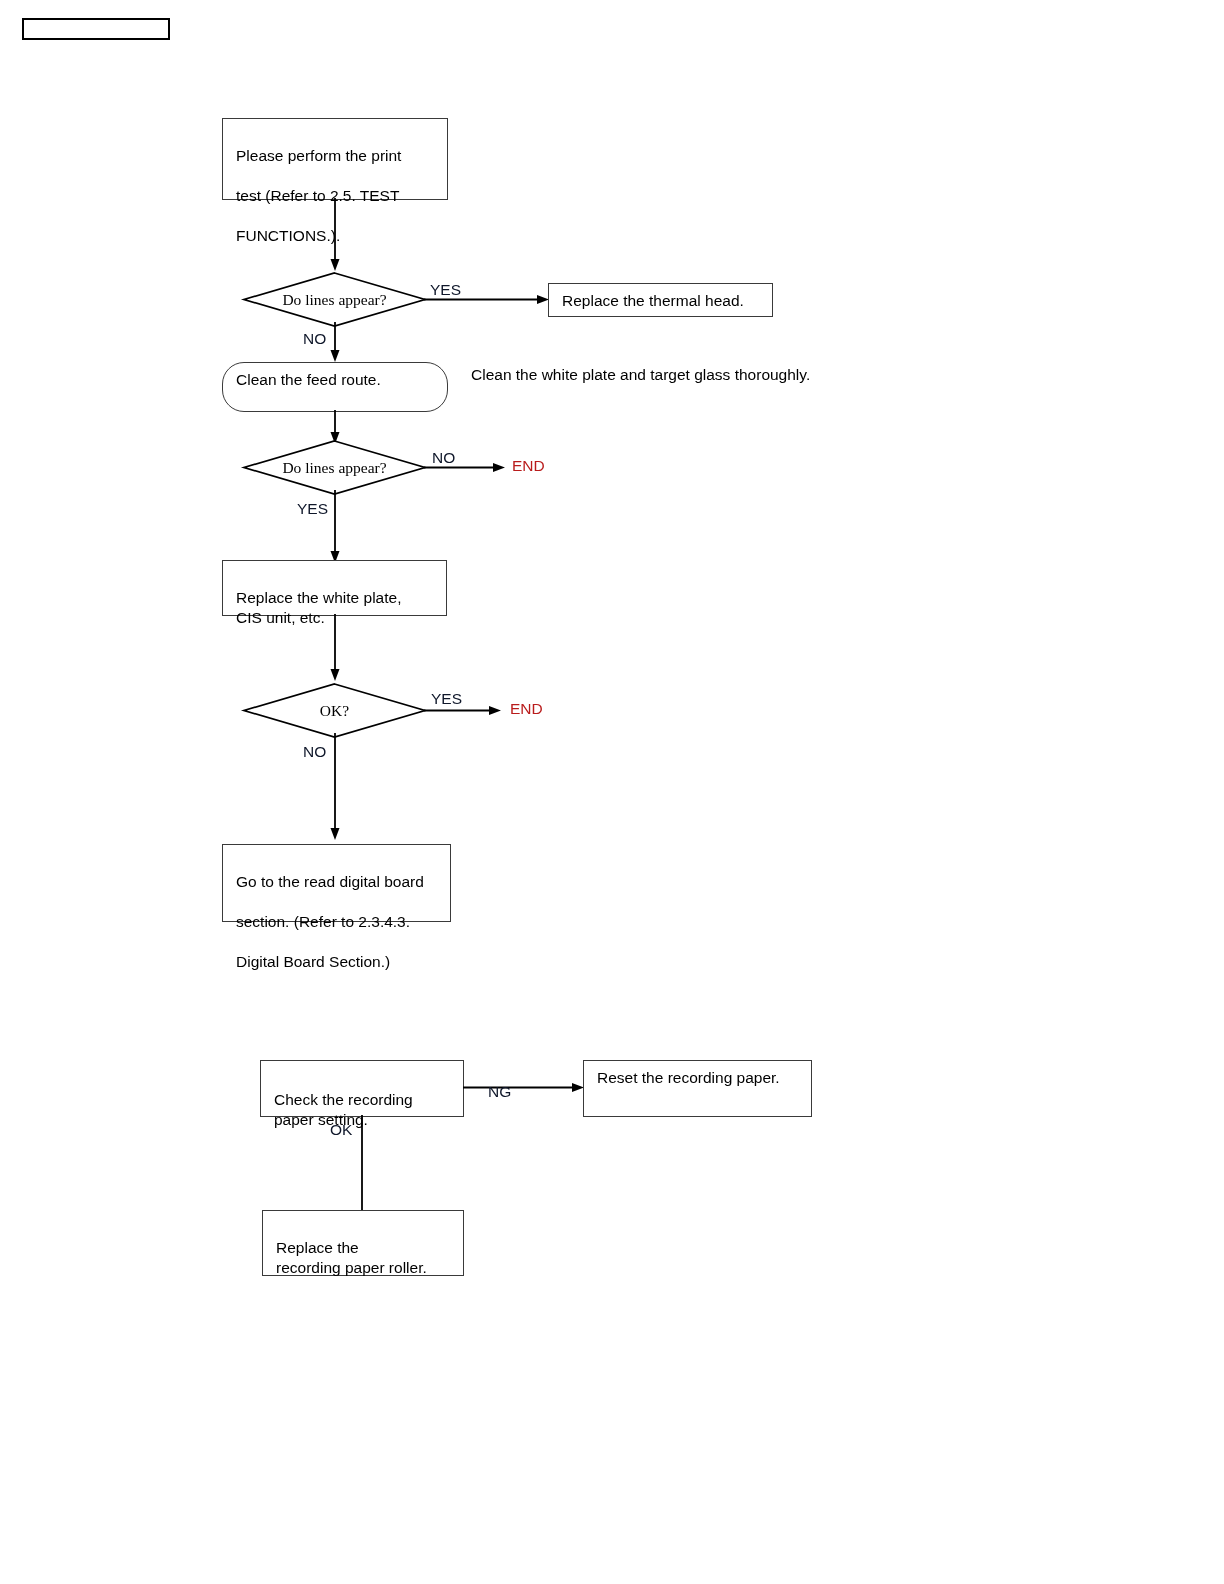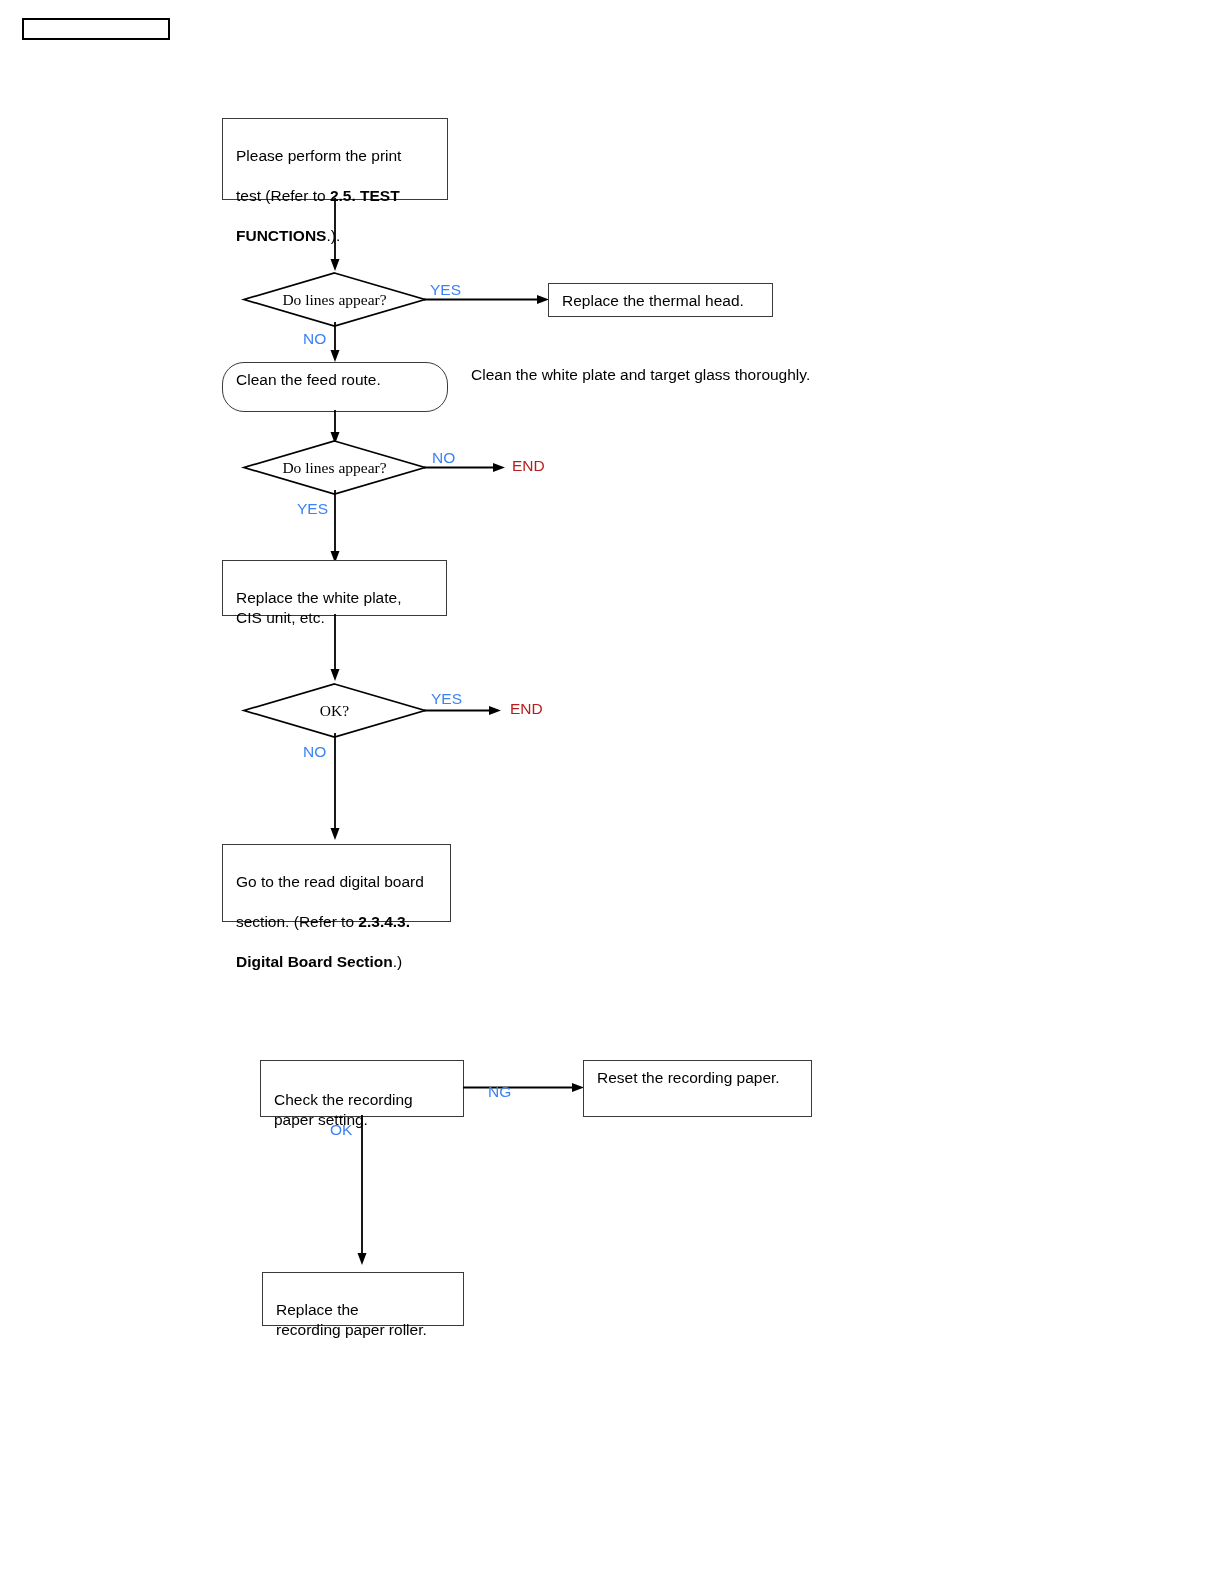--- a/index.html
+++ b/index.html
@@ -35,21 +35,21 @@
     box-sizing: border-box;
     border: 1.6px solid #3a3a3a;
     background: #ffffff;
     font-size: 15.5px;
     line-height: 20px;
     color: #000;
     padding: 7px 9px 6px 13px;
     text-align: left;
     white-space: pre-line;
   }
-  .proc b { font-weight: bold; }
+  .proc b { font-weight: normal; }
 
   .proc.center-v {
     display: flex;
   }
 
   .diamond {
     position: absolute;
     font-family: Liberation Serif, serif;
   }
   .diamond svg { display: block; overflow: visible; }
@@ -64,21 +64,21 @@
     color: #000;
     pointer-events: none;
   }
 
   .edge { position: absolute; }
   .edge svg { display: block; overflow: visible; }
 
   .edge-label {
     position: absolute;
     font-size: 15.5px;
-    color: #3b82f6;
+    color: #0f172a;
     white-space: nowrap;
   }
 
   .terminal {
     position: absolute;
     font-size: 15.5px;
     color: #b91c1c;
     white-space: nowrap;
   }
 
@@ -233,18 +233,18 @@
   </div>
 
   <div class="edge" style="left:347px; top:1115px; width:40px; height:155px;">
     <svg width="40" height="155">
       <line x1="15" y1="0" x2="15" y2="141" stroke="#000" stroke-width="1.8"></line>
       <polygon points="15,150 10.5,138 19.5,138" fill="#000"></polygon>
     </svg>
   </div>
   <div class="edge-label" style="left:330px; top:1121px;">OK</div>
 
-  <div class="proc" style="left:262px; top:1272px; width:202px; height:54px; padding-top:7px;">
+  <div class="proc" style="left:262px; top:1210px; width:202px; height:66px; padding-top:7px;">
     <span>Replace the
 recording paper roller.</span>
   </div>
 
 </div>
 
 </body></html>

